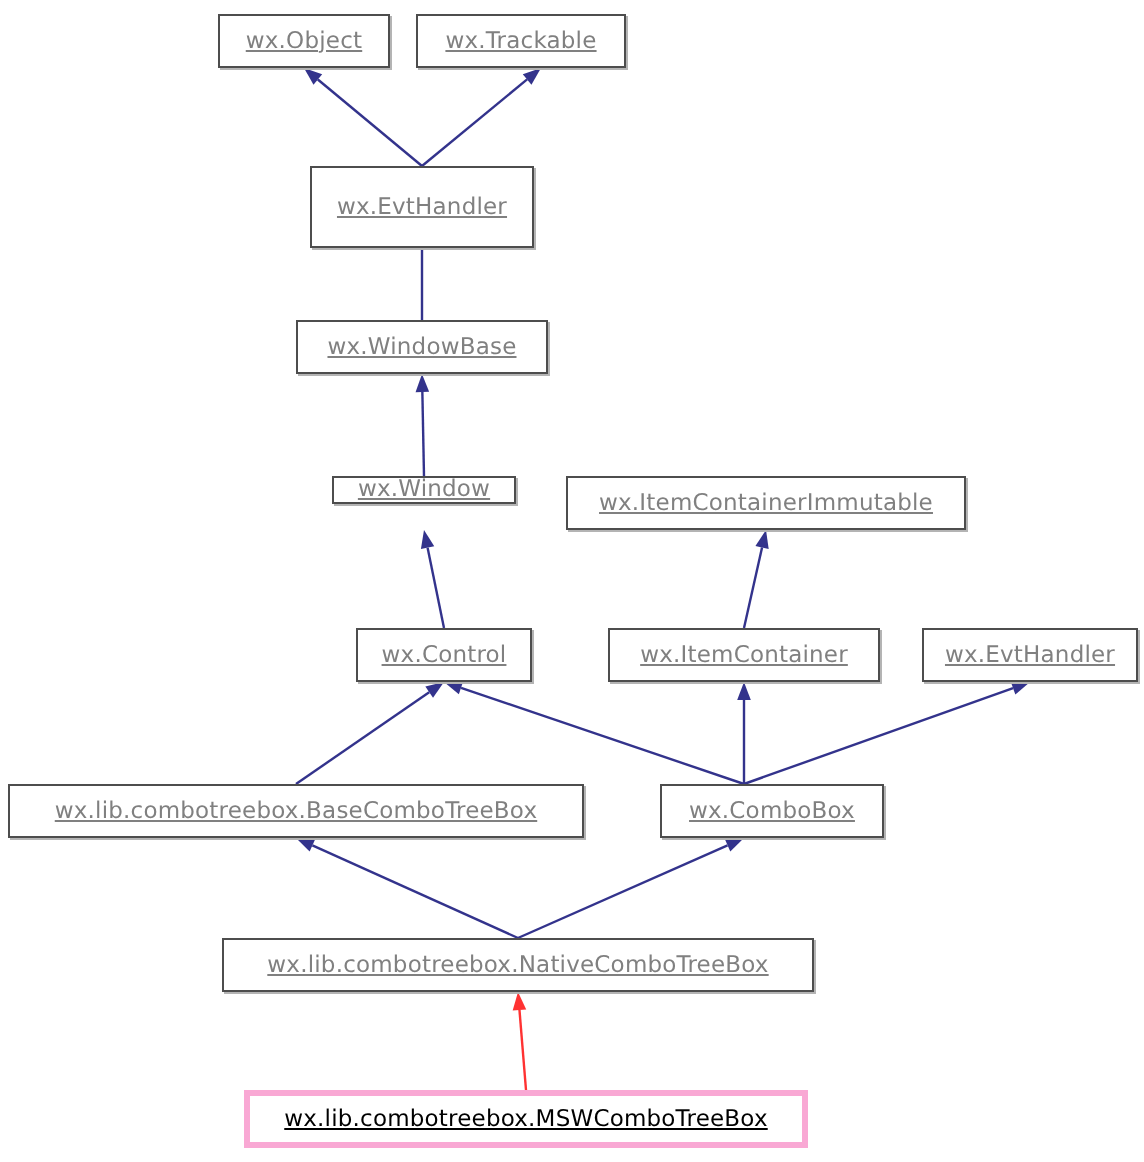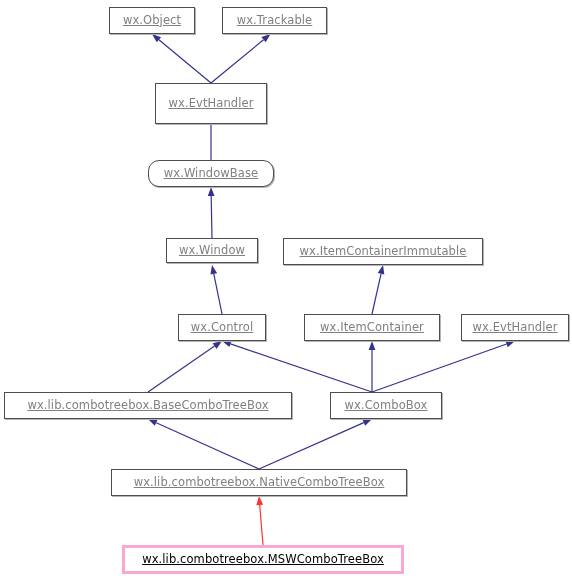--- a/index.html
+++ b/index.html
@@ -107,30 +107,30 @@
       </g>
       <g>
         <line x1="263" y1="545" x2="259.73225808509414" y2="504.97016154240345" stroke="#ff3232" stroke-width="1.2"></line>
         <polygon points="259,496 263.120985778891,504.69353071025677 256.3435303912973,505.2467923745501" fill="#ff3232"></polygon>
       </g>
     </svg>
   <div id="node-layer">
       <div class="node" style="left: 109px; top: 7px; width: 86px; height: 27px;">
         <span class="node-label">wx.Object</span>
       </div>
-      <div class="node" style="left: 222px; top: 7px; width: 105px; height: 27px;">
+      <div class="node" style="left: 208px; top: 7px; width: 105px; height: 27px;">
         <span class="node-label">wx.Trackable</span>
       </div>
       <div class="node" style="left: 155px; top: 83px; width: 112px; height: 41px; align-items: center;">
         <span class="node-label">wx.EvtHandler</span>
       </div>
-      <div class="node" style="left: 148px; top: 160px; width: 126px; height: 27px; border-radius: 11px;">
+      <div class="node" style="left: 148px; top: 160px; width: 126px; height: 27px;">
         <span class="node-label">wx.WindowBase</span>
       </div>
-      <div class="node" style="left: 166px; top: 238px; width: 92px; height: 25px;">
+      <div class="node" style="left: 166px; top: 238px; width: 92px; height: 14px;">
         <span class="node-label">wx.Window</span>
       </div>
       <div class="node" style="left: 283px; top: 238px; width: 200px; height: 27px;">
         <span class="node-label">wx.ItemContainerImmutable</span>
       </div>
       <div class="node" style="left: 178px; top: 314px; width: 88px; height: 27px;">
         <span class="node-label">wx.Control</span>
       </div>
       <div class="node" style="left: 304px; top: 314px; width: 136px; height: 27px;">
         <span class="node-label">wx.ItemContainer</span>

